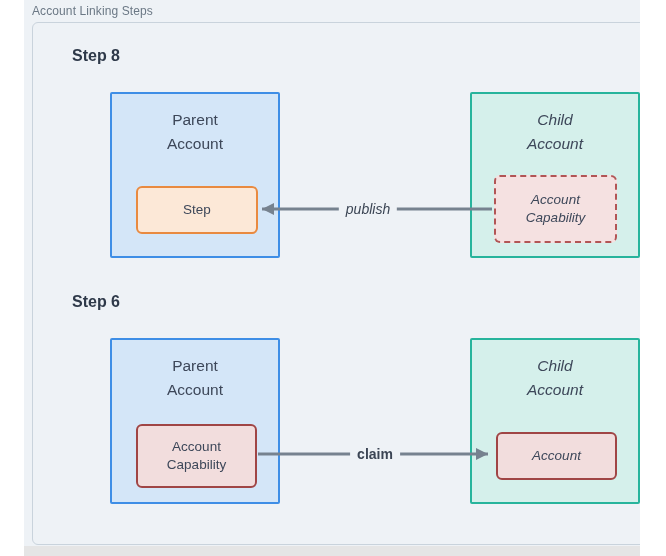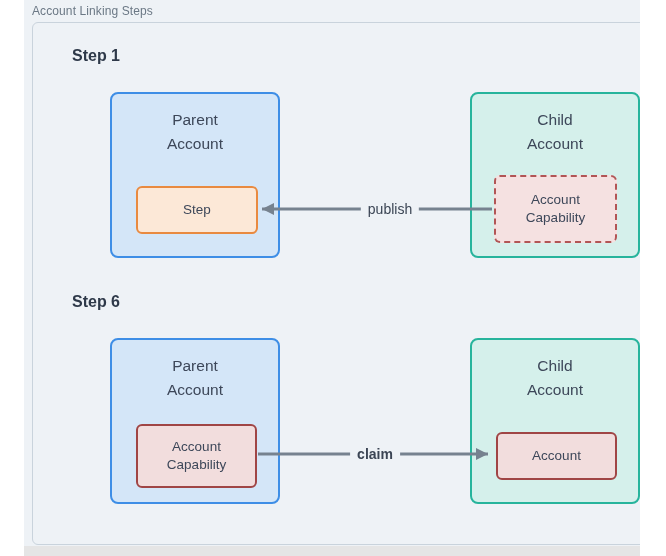--- a/index.html
+++ b/index.html
@@ -39,26 +39,26 @@
     font-size: 16px;
     font-weight: bold;
     color: #2e3949;
   }
   .step-heading.s1 { left: 48px; top: 47px; }
   .step-heading.s2 { left: 48px; top: 293px; }
 
   .account-box {
     position: absolute;
     width: 170px; height: 166px;
-    border-radius: 8px;
+    border-radius: 2px;
     border-width: 2px;
     border-style: solid;
   }
   .account-box.parent { background: #d4e6f8; border-color: #3e8ee6; }
-  .account-box.child  { background: #d5f0eb; border-color: #27b49c; }
+  .account-box.child  { background: #d5f0eb; border-color: #27b49c; font-style: italic; }
   .pos-p1 { left: 86px;  top: 92px;  }
   .pos-c1 { left: 446px; top: 92px;  }
   .pos-p2 { left: 86px;  top: 338px; }
   .pos-c2 { left: 446px; top: 338px; }
 
   .account-title {
     margin-top: 14px;
     text-align: center;
     font-size: 15.5px;
     line-height: 24px;
@@ -93,34 +93,34 @@
   }
   .arrow-label {
     position: absolute;
     transform: translate(-50%, -50%);
     background: #eef2f6;
     padding: 1px 7px;
     font-size: 14px;
     color: #3b4554;
     white-space: nowrap;
   }
-  .arrow-label.publish { left: 366px; top: 209px; }
+  .arrow-label.publish { left: 344px; top: 209px; font-style: italic; }
   .arrow-label.claim   { left: 351px; top: 454px; font-weight: bold; }
 </style>
 </head>
 <body>
 
 <div class="stage">
   <div class="canvas-band"></div>
 
   <div class="diagram-label">Account Linking Steps</div>
 
   <div class="outer-container"></div>
 
-  <div class="step-heading s1">Step 1</div>
+  <div class="step-heading s1">Step 8</div>
 
   <div class="account-box parent pos-p1">
     <div class="account-title">Parent
 Account</div>
     <div class="inner-box inbox">
       <span>Step</span>
     </div>
   </div>
 
   <div class="account-box child pos-c1">

